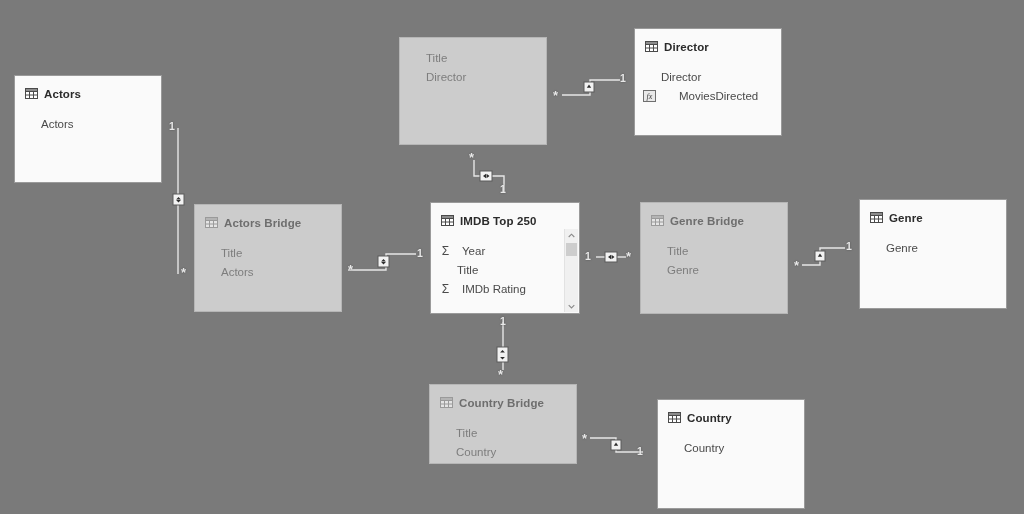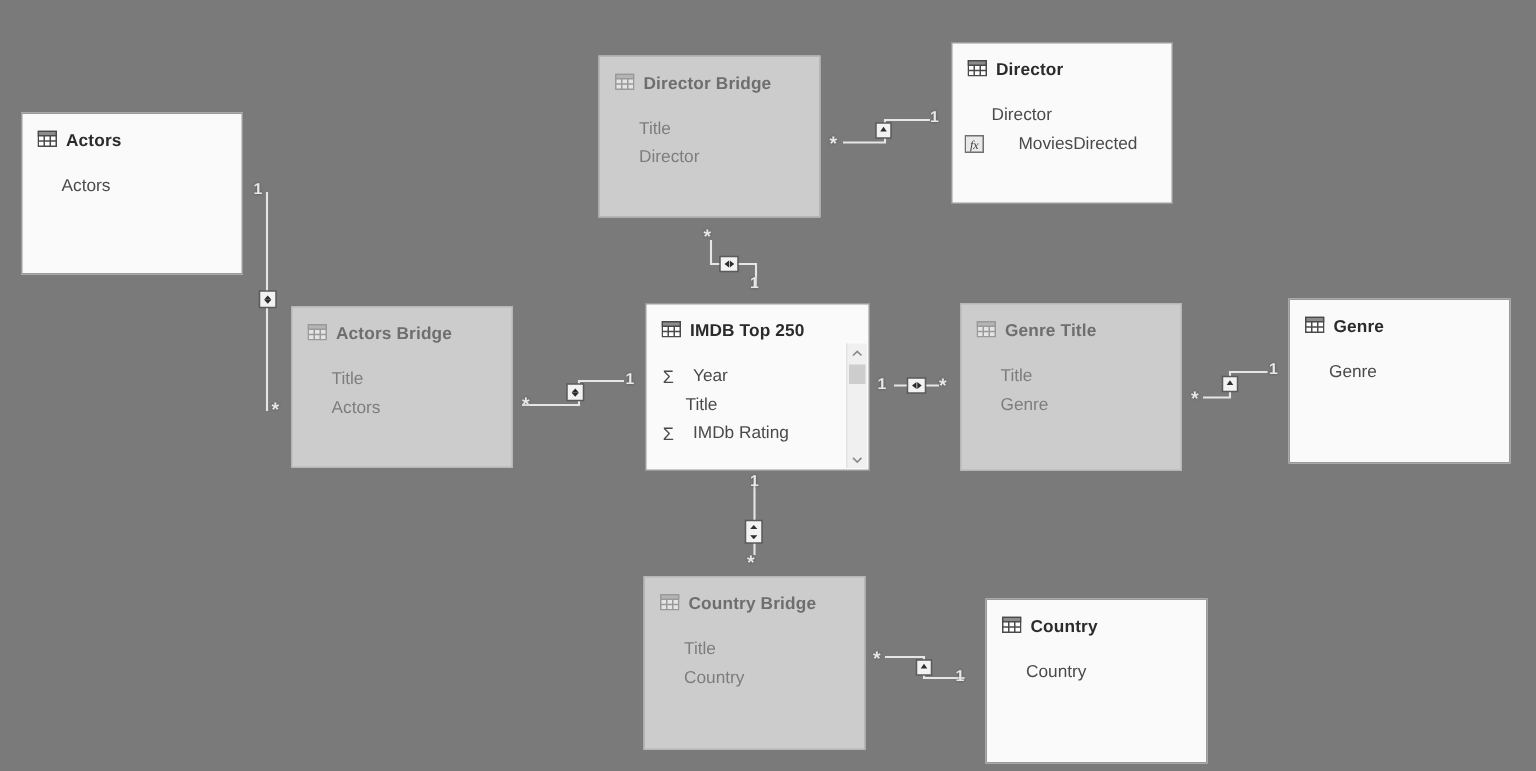--- a/index.html
+++ b/index.html
@@ -228,32 +228,20 @@
       <div class="field">
           <span>Title</span>
         </div>
       <div class="field">
           <span>Actors</span>
         </div>
     </div>
   </div>
 
   <div class="tbl dim" style="left:399px; top:37px; width:148px; height:108px;">
-    <div class="tbl-head">
-      <span>
-        <svg class="ico-table" viewBox="0 0 13 11">
-            <rect x=".5" y=".5" width="12" height="10" fill="#e4e4e4" stroke="#9a9a9a"></rect>
-            <rect x=".5" y=".5" width="12" height="3" fill="#b4b4b4" stroke="#9a9a9a"></rect>
-            <line x1="4.5" y1="3.5" x2="4.5" y2="10.5" stroke="#9a9a9a"></line>
-            <line x1="8.5" y1="3.5" x2="8.5" y2="10.5" stroke="#9a9a9a"></line>
-            <line x1=".5" y1="7" x2="12.5" y2="7" stroke="#9a9a9a"></line>
-          </svg>
-      </span>
-      <span class="tbl-title">Director Bridge</span>
-    </div>
     <div class="fields">
       <div class="field">
           <span>Title</span>
         </div>
       <div class="field">
           <span>Director</span>
         </div>
     </div>
   </div>
 
@@ -331,21 +319,21 @@
     <div class="tbl-head">
       <span>
         <svg class="ico-table" viewBox="0 0 13 11">
             <rect x=".5" y=".5" width="12" height="10" fill="#e4e4e4" stroke="#9a9a9a"></rect>
             <rect x=".5" y=".5" width="12" height="3" fill="#b4b4b4" stroke="#9a9a9a"></rect>
             <line x1="4.5" y1="3.5" x2="4.5" y2="10.5" stroke="#9a9a9a"></line>
             <line x1="8.5" y1="3.5" x2="8.5" y2="10.5" stroke="#9a9a9a"></line>
             <line x1=".5" y1="7" x2="12.5" y2="7" stroke="#9a9a9a"></line>
           </svg>
       </span>
-      <span class="tbl-title">Genre Title</span>
+      <span class="tbl-title">Genre Bridge</span>
     </div>
     <div class="fields">
       <div class="field">
           <span>Title</span>
         </div>
       <div class="field">
           <span>Genre</span>
         </div>
     </div>
   </div>
@@ -363,21 +351,21 @@
       </span>
       <span class="tbl-title">Genre</span>
     </div>
     <div class="fields">
       <div class="field">
           <span>Genre</span>
         </div>
     </div>
   </div>
 
-  <div class="tbl dim" style="left:429px; top:384px; width:148px; height:116px;">
+  <div class="tbl dim" style="left:429px; top:384px; width:148px; height:80px;">
     <div class="tbl-head">
       <span>
         <svg class="ico-table" viewBox="0 0 13 11">
             <rect x=".5" y=".5" width="12" height="10" fill="#e4e4e4" stroke="#9a9a9a"></rect>
             <rect x=".5" y=".5" width="12" height="3" fill="#b4b4b4" stroke="#9a9a9a"></rect>
             <line x1="4.5" y1="3.5" x2="4.5" y2="10.5" stroke="#9a9a9a"></line>
             <line x1="8.5" y1="3.5" x2="8.5" y2="10.5" stroke="#9a9a9a"></line>
             <line x1=".5" y1="7" x2="12.5" y2="7" stroke="#9a9a9a"></line>
           </svg>
       </span>

